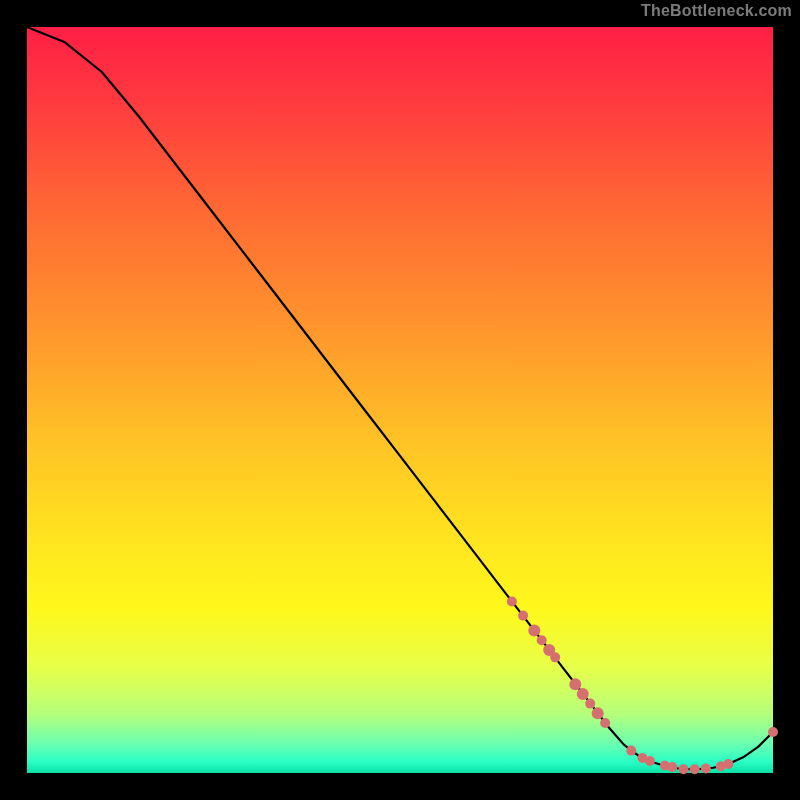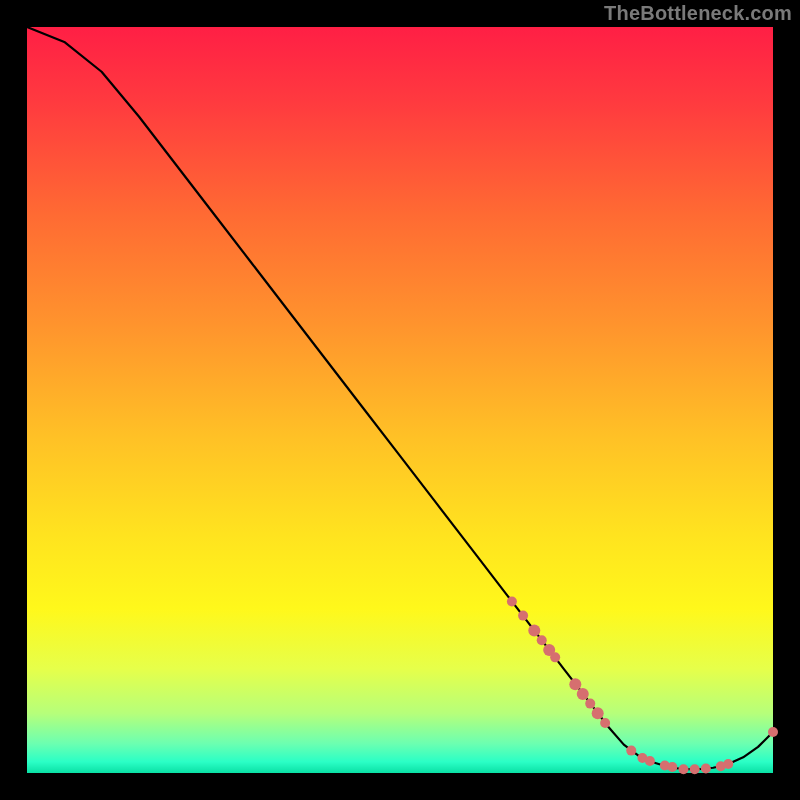--- a/index.html
+++ b/index.html
@@ -13,21 +13,21 @@
   .stage {
     position: relative;
     width: 800px;
     height: 800px;
   }
   .watermark {
     position: absolute;
     top: 2px;
     right: 8px;
     font-family: Arial, Helvetica, sans-serif;
-    font-size: 20px;
+    font-size: 16px;
     font-weight: 600;
     color: #7a7a7a;
     letter-spacing: 0.2px;
     user-select: none;
   }
   svg {
     display: block;
   }
 </style>
 </head>

